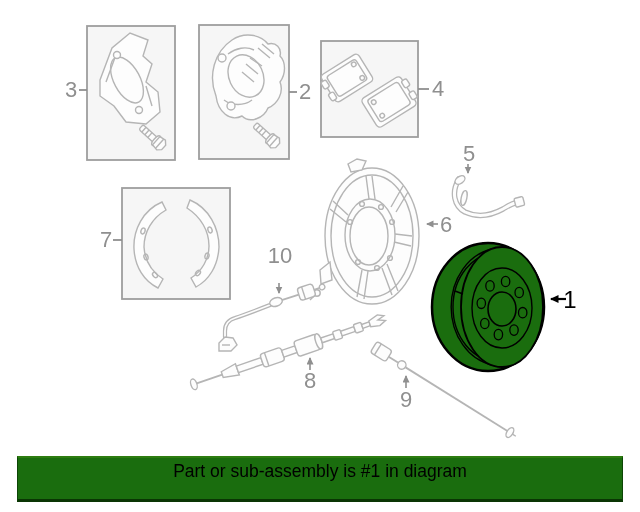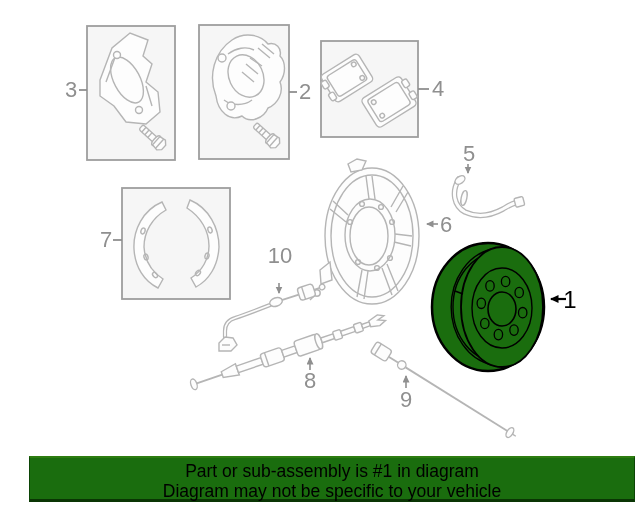--- a/index.html
+++ b/index.html
@@ -15,21 +15,21 @@
   .dash{stroke:#8f8f8f;stroke-width:1.8;}
   .garrow{stroke:#8f8f8f;stroke-width:1.6;fill:none;}
   .barrow{stroke:#000000;stroke-width:2.2;fill:none;}
   .rim{fill:none;stroke:#000;stroke-width:1.4;}
   .label{position:absolute;transform:translate(-50%,-50%);font-size:22px;color:#8f8f8f;
          line-height:1;white-space:nowrap;cursor:default;}
   .label--black{color:#000000;font-size:24px;}
   .banner{position:absolute;left:17px;top:456px;width:606px;height:46px;box-sizing:border-box;
           background:#1a6d0e;border:1px solid #0c4506;border-top:2px solid #2e7d10;
           border-bottom:3px solid #0a3504;text-align:center;color:#000000;
-          font-size:17.5px;line-height:20px;padding-top:3px;margin-left:12px;}
+          font-size:17.5px;line-height:20px;padding-top:3px;}
 </style>
 </head>
 <body>
 
 <div class="stage">
 
   <svg width="640" height="512" viewBox="0 0 640 512">
     <defs>
       <marker id="ahg" markerWidth="9" markerHeight="8" refX="6.5" refY="3.5" orient="auto" markerUnits="userSpaceOnUse">
         <path d="M0,0 L7.5,3.5 L0,7 Z" fill="#8f8f8f"></path>
@@ -217,16 +217,15 @@
   <div class="label" style="left:469px;top:154px">5</div>
   <div class="label" style="left:446px;top:225px">6</div>
   <div class="label" style="left:106px;top:240px">7</div>
   <div class="label" style="left:280px;top:256px">10</div>
   <div class="label" style="left:310px;top:381px">8</div>
   <div class="label" style="left:406px;top:400px">9</div>
   <div class="label label--black" style="left:570px;top:300px">1</div>
 
   <div class="banner">
     <div>Part or sub-assembly is #1 in diagram</div>
-    <div>Diagram may not be specific to your vehicle</div>
   </div>
 
 </div>
 
 </body></html>

